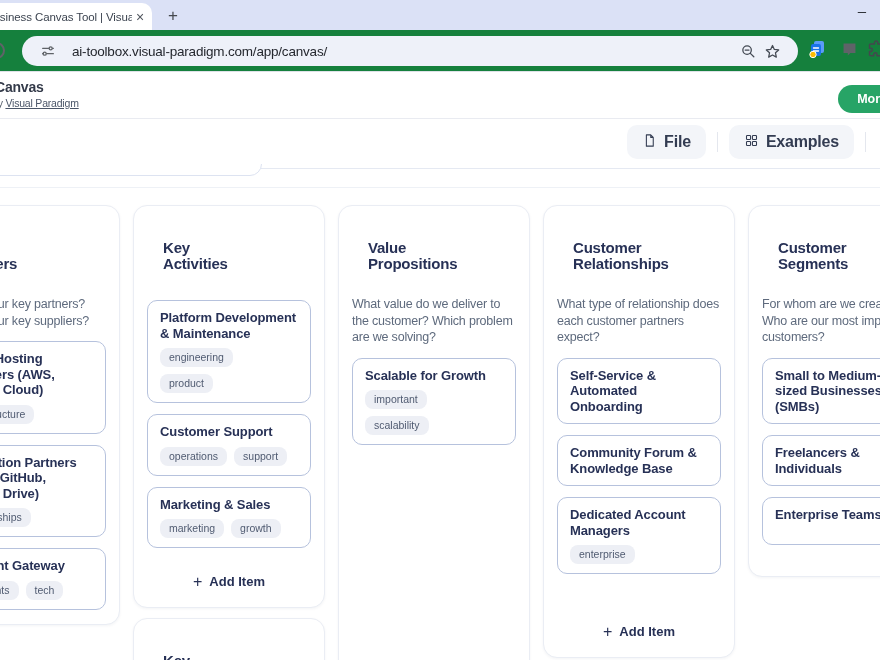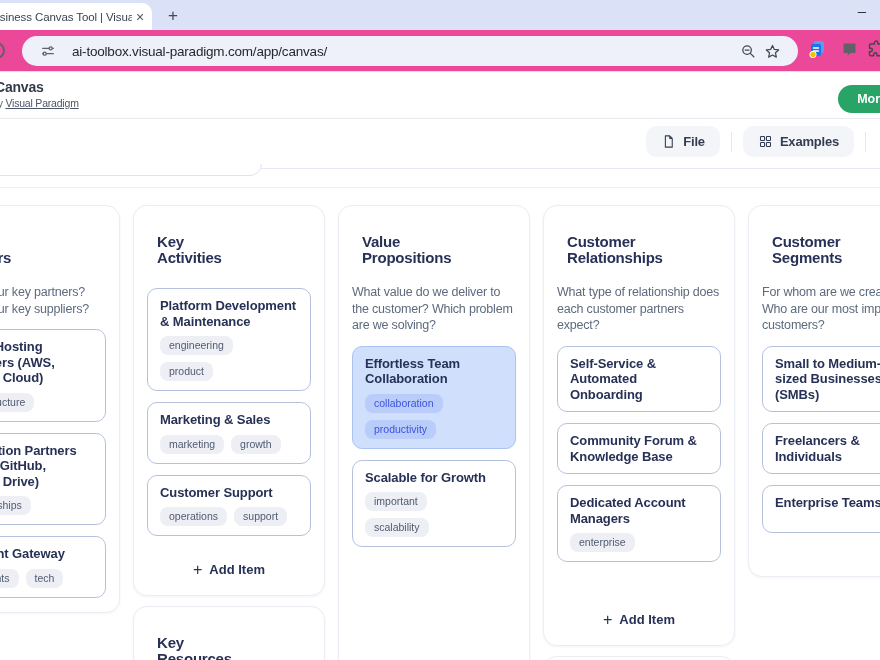--- a/index.html
+++ b/index.html
@@ -8,55 +8,55 @@
 
   
   .tabstrip{position:absolute;top:0;left:0;right:0;height:30px;background:var(--tabstrip-bg)}
   .tab{position:absolute;left:-30px;top:3px;width:182px;height:27px;background:#fff;
     border-radius:10px 10px 0 0;display:flex;align-items:center;padding:0 8px 0 16px;overflow:hidden}
   .tab-title{font-size:11.5px;color:#3c4450;white-space:nowrap;overflow:hidden;flex:1;letter-spacing:-0.1px}
   .tab-close{font-size:14px;color:#50555e;margin-left:4px;line-height:1;flex:0 0 auto}
   .newtab{position:absolute;left:168px;top:5px;font-size:17px;color:#45484e;line-height:22px}
   .minimize{position:absolute;right:14px;top:2px;font-size:15px;color:#30343b}
 
-  .urlrow{position:absolute;top:30px;left:0;right:0;height:42px;background:#ec4899;border-bottom:1px solid #dfe2e8}
+  .urlrow{position:absolute;top:30px;left:0;right:0;height:42px;background:#15803d;border-bottom:1px solid #dfe2e8}
   .reload-sliver{position:absolute;left:-12px;top:12px;width:17px;height:17px;border:2px solid #5f6368;border-radius:50%}
   .omnibox{position:absolute;left:22px;top:6px;width:776px;height:30px;background:#eef1f9;border-radius:15px;
     display:flex;align-items:center;padding:0 14px}
   .url{font-size:13.5px;color:#24272e;margin-left:12px;flex:1;white-space:nowrap;overflow:hidden}
   .obx-ic{flex:0 0 auto;display:flex;align-items:center;justify-content:center;width:24px}
   .ext{position:absolute;top:8px;width:22px;height:22px;display:flex;align-items:center;justify-content:center}
   .ext-blue{left:806px}.ext-gray{left:838px}.ext-puzzle{left:866px}
 
   .siteheader{position:absolute;top:72px;left:0;right:0;height:47px;background:#fff;border-bottom:1px solid #e9ebf1}
   .site-title{position:absolute;left:-5px;top:7px;font-size:14px;font-weight:700;color:#333a49}
   .byline{position:absolute;left:-8px;top:25px;font-size:10.5px;color:#5b6370}
   .byline a{color:#4a5568;text-decoration:underline}
   .more-btn{position:absolute;right:-26px;top:13px;background:var(--accent-green);color:#fff;border:none;
     border-radius:16px;padding:7px 19px;font-size:12.5px;font-weight:700;font-family:inherit}
 
   .toolbar{position:absolute;top:119px;left:0;right:0;height:45px;background:#fff;z-index:3;
     display:flex;align-items:center;justify-content:flex-end;gap:11px;padding-right:14px}
-  .tb-btn{display:flex;align-items:center;gap:7px;background:#f3f5f9;border:none;border-radius:10px;
-    padding:8px 15px;font-size:13px;font-weight:600;color:#333c52;font-family:inherit;letter-spacing:-0.2px}
+  .tb-btn{display:flex;align-items:flex-start;gap:7px;background:#f3f5f9;border:none;border-radius:10px;
+    padding:8px 15px;font-size:16px;font-weight:600;color:#333c52;font-family:inherit;letter-spacing:-0.2px}
   .tb-btn svg{stroke:#333c52;fill:none;stroke-width:1.7;stroke-linecap:round;stroke-linejoin:round}
   .tb-div{width:1px;height:20px;background:#e4e7ee}
 
   .vp-tabbar{position:absolute;top:164px;left:0;right:0;height:24px;background:#fff;z-index:1;border-bottom:1px solid #eef1f6}
   .vp-tabbar::before{content:"";position:absolute;left:0;right:0;top:4px;border-top:1px solid #e5e9f2}
   .vp-tab{position:absolute;left:-30px;top:-16px;width:292px;height:28px;background:#fff;
     border:1px solid #dde3f1;border-radius:0 0 12px 12px;z-index:2}
 
   
   .canvas{position:absolute;top:188px;left:0;right:0;bottom:0;overflow:hidden;background:#fff}
   .cols{position:absolute;left:-72px;top:17px;display:flex;gap:13px;align-items:flex-start}
   .col{width:192px;flex:0 0 192px;display:flex;flex-direction:column;gap:10px}
   .panel{background:#fff;border:1px solid #eaedf4;border-radius:14px;padding:18px 13px 14px;
     box-shadow:0 1px 3px rgba(25,39,80,0.05);display:flex;flex-direction:column}
-  .panel-title{font-size:15px;line-height:16px;font-weight:700;color:var(--title-text);width:min-content;margin:10px}
+  .panel-title{font-size:15px;line-height:16px;font-weight:700;color:var(--title-text);width:min-content;margin:16px}
   .panel-desc{font-size:12.5px;line-height:16.5px;color:var(--desc-text);margin:8px 0 0}
   .cards{display:flex;flex-direction:column;gap:11px;margin-top:12px}
   .card{border:1px solid var(--card-border);border-radius:10px;padding:9px 12px;background:#fff}
   .card.highlight{background:var(--highlight-bg);border-color:var(--highlight-border)}
   .card-title{font-size:13px;line-height:15.5px;font-weight:700;color:var(--title-text);letter-spacing:-0.1px}
   .tags{display:flex;gap:7px;margin-top:7px;align-items:flex-start;flex-wrap:nowrap}
   .tags.stacked{flex-direction:column;}
   .tag{background:var(--tag-bg);color:var(--tag-text);font-size:10.5px;line-height:13px;padding:3px 9px;
     border-radius:8px;white-space:nowrap;letter-spacing:0}
   .card.highlight .tag{background:var(--highlight-tag-bg);color:var(--highlight-tag-text)}
@@ -192,55 +192,48 @@
           <h3 class="panel-title" data-name="column-title">Key Activities</h3>
           <div class="cards" data-name="cards-list">
             <div class="card" data-name="canvas-card">
               <div class="card-title" data-name="card-title">Platform Development &amp; Maintenance</div>
               <div class="tags stacked" data-name="card-tags">
                 <span class="tag" data-name="card-tag">engineering</span>
                 <span class="tag" data-name="card-tag">product</span>
               </div>
             </div>
             <div class="card" data-name="canvas-card">
+              <div class="card-title" data-name="card-title">Customer Support</div>
+              <div class="tags" data-name="card-tags">
+                <span class="tag" data-name="card-tag">operations</span>
+                <span class="tag" data-name="card-tag">support</span>
+              </div>
+            </div>
+            <div class="card" data-name="canvas-card">
               <div class="card-title" data-name="card-title">Marketing &amp; Sales</div>
               <div class="tags" data-name="card-tags">
                 <span class="tag" data-name="card-tag">marketing</span>
                 <span class="tag" data-name="card-tag">growth</span>
-              </div>
-            </div>
-            <div class="card" data-name="canvas-card">
-              <div class="card-title" data-name="card-title">Customer Support</div>
-              <div class="tags" data-name="card-tags">
-                <span class="tag" data-name="card-tag">operations</span>
-                <span class="tag" data-name="card-tag">support</span>
               </div>
             </div>
           </div>
           <button class="add-item" data-name="add-item-button">
             <span class="add-plus" data-name="plus-icon">+</span>
             <span class="add-label" data-name="add-item-label">Add Item</span>
           </button>
         </section>
         <section class="panel" data-name="panel-key-resources">
           <h3 class="panel-title" data-name="column-title">Key Resources</h3>
         </section>
       </div>
       <div class="col" data-name="canvas-column-value-propositions">
         <section class="panel" data-name="panel-value-propositions">
           <h3 class="panel-title" data-name="column-title">Value Propositions</h3>
           <p class="panel-desc" data-name="column-description">What value do we deliver to the customer? Which problem are we solving?</p>
           <div class="cards" data-name="cards-list">
-            <div class="card highlight" data-name="canvas-card">
-              <div class="card-title" data-name="card-title">Effortless Team Collaboration</div>
-              <div class="tags stacked" data-name="card-tags">
-                <span class="tag" data-name="card-tag">collaboration</span>
-                <span class="tag" data-name="card-tag">productivity</span>
-              </div>
-            </div>
             <div class="card" data-name="canvas-card">
               <div class="card-title" data-name="card-title">Scalable for Growth</div>
               <div class="tags stacked" data-name="card-tags">
                 <span class="tag" data-name="card-tag">important</span>
                 <span class="tag" data-name="card-tag">scalability</span>
               </div>
             </div>
           </div>
         </section>
       </div>

